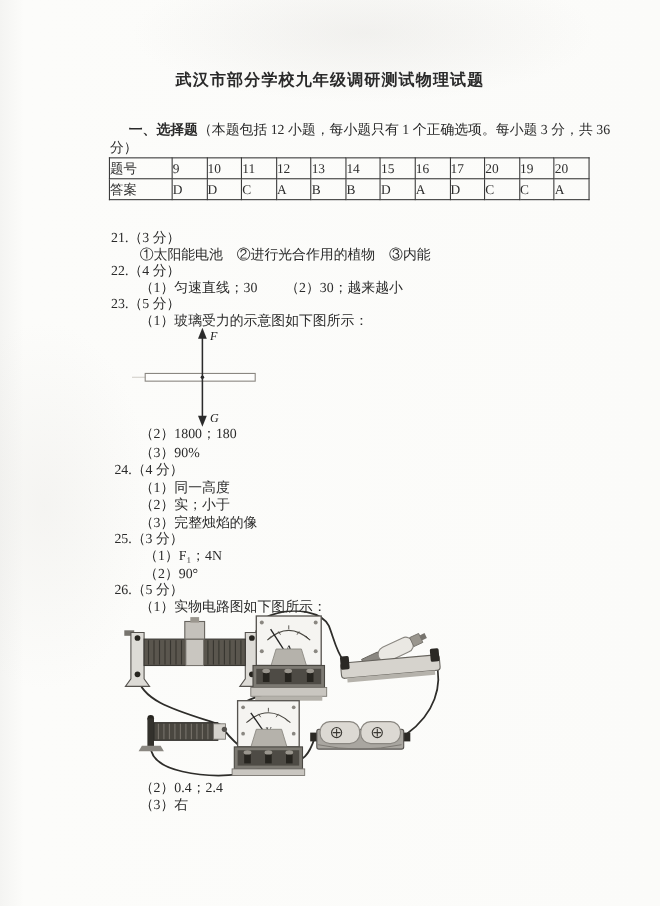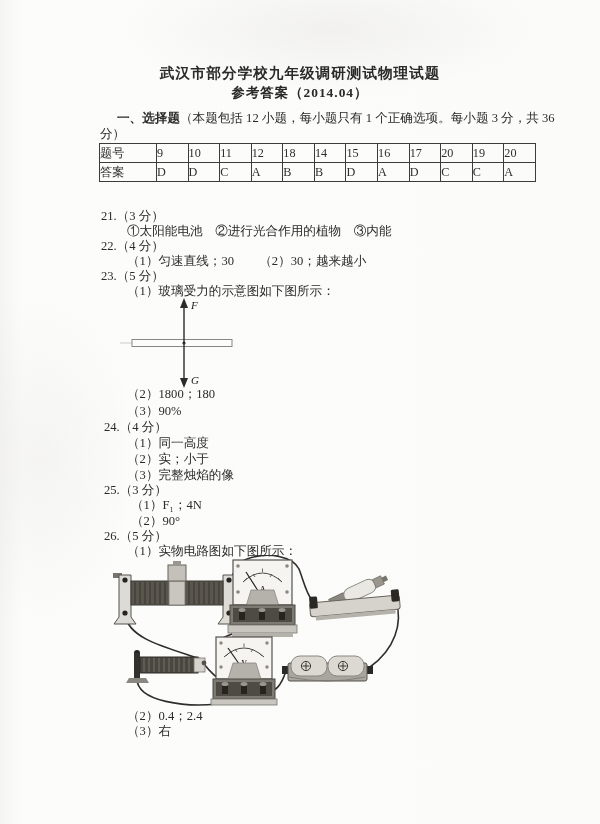--- a/index.html
+++ b/index.html
@@ -32,38 +32,37 @@
   }
   svg text{font-family:"Liberation Serif","DejaVu Serif",serif;}
   .figwrap{position:absolute;}
 </style>
 </head>
 <body>
 
 <div class="sheet">
 
   <div class="ln title" style="top:66px;">武汉市部分学校九年级调研测试物理试题</div>
-  <div class="ln subtitle" style="top:85px;">参考答案（2014.04）</div>
 
   <div class="ln" style="left:117px;top:111px;"><span class="b">一、选择题</span><span>（本题包括 12 小题，每小题只有 1 个正确选项。每小题 3 分，共 36</span></div>
   <div class="ln" style="left:100px;top:127px;">分）</div>
 
   <table class="ans">
     <colgroup>
         <col style="width:57px;">
         <col span="12">
       </colgroup>
     <tbody>
         <tr>
       <td>题号</td>
       <td>9</td>
       <td>10</td>
       <td>11</td>
       <td>12</td>
-      <td>18</td>
+      <td>13</td>
       <td>14</td>
       <td>15</td>
       <td>16</td>
       <td>17</td>
       <td>20</td>
       <td>19</td>
       <td>20</td>
     </tr>
     <tr>
       <td>答案</td>

